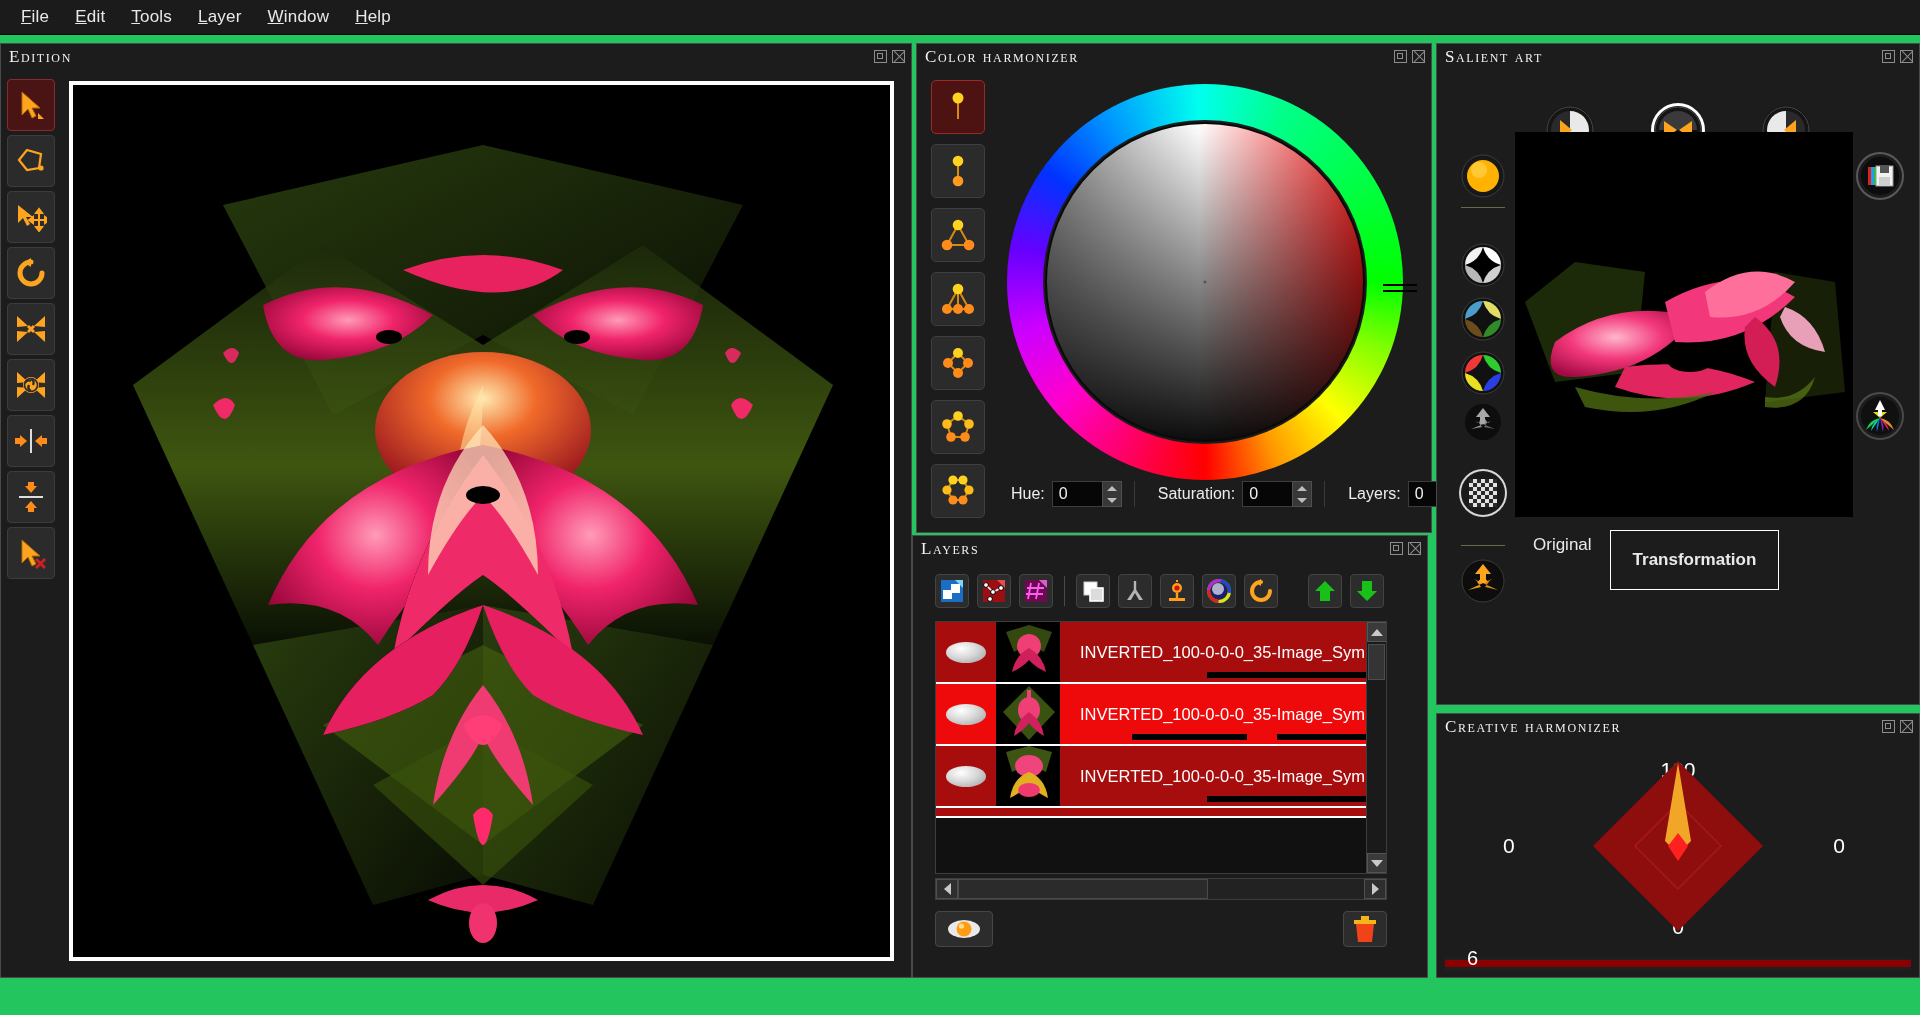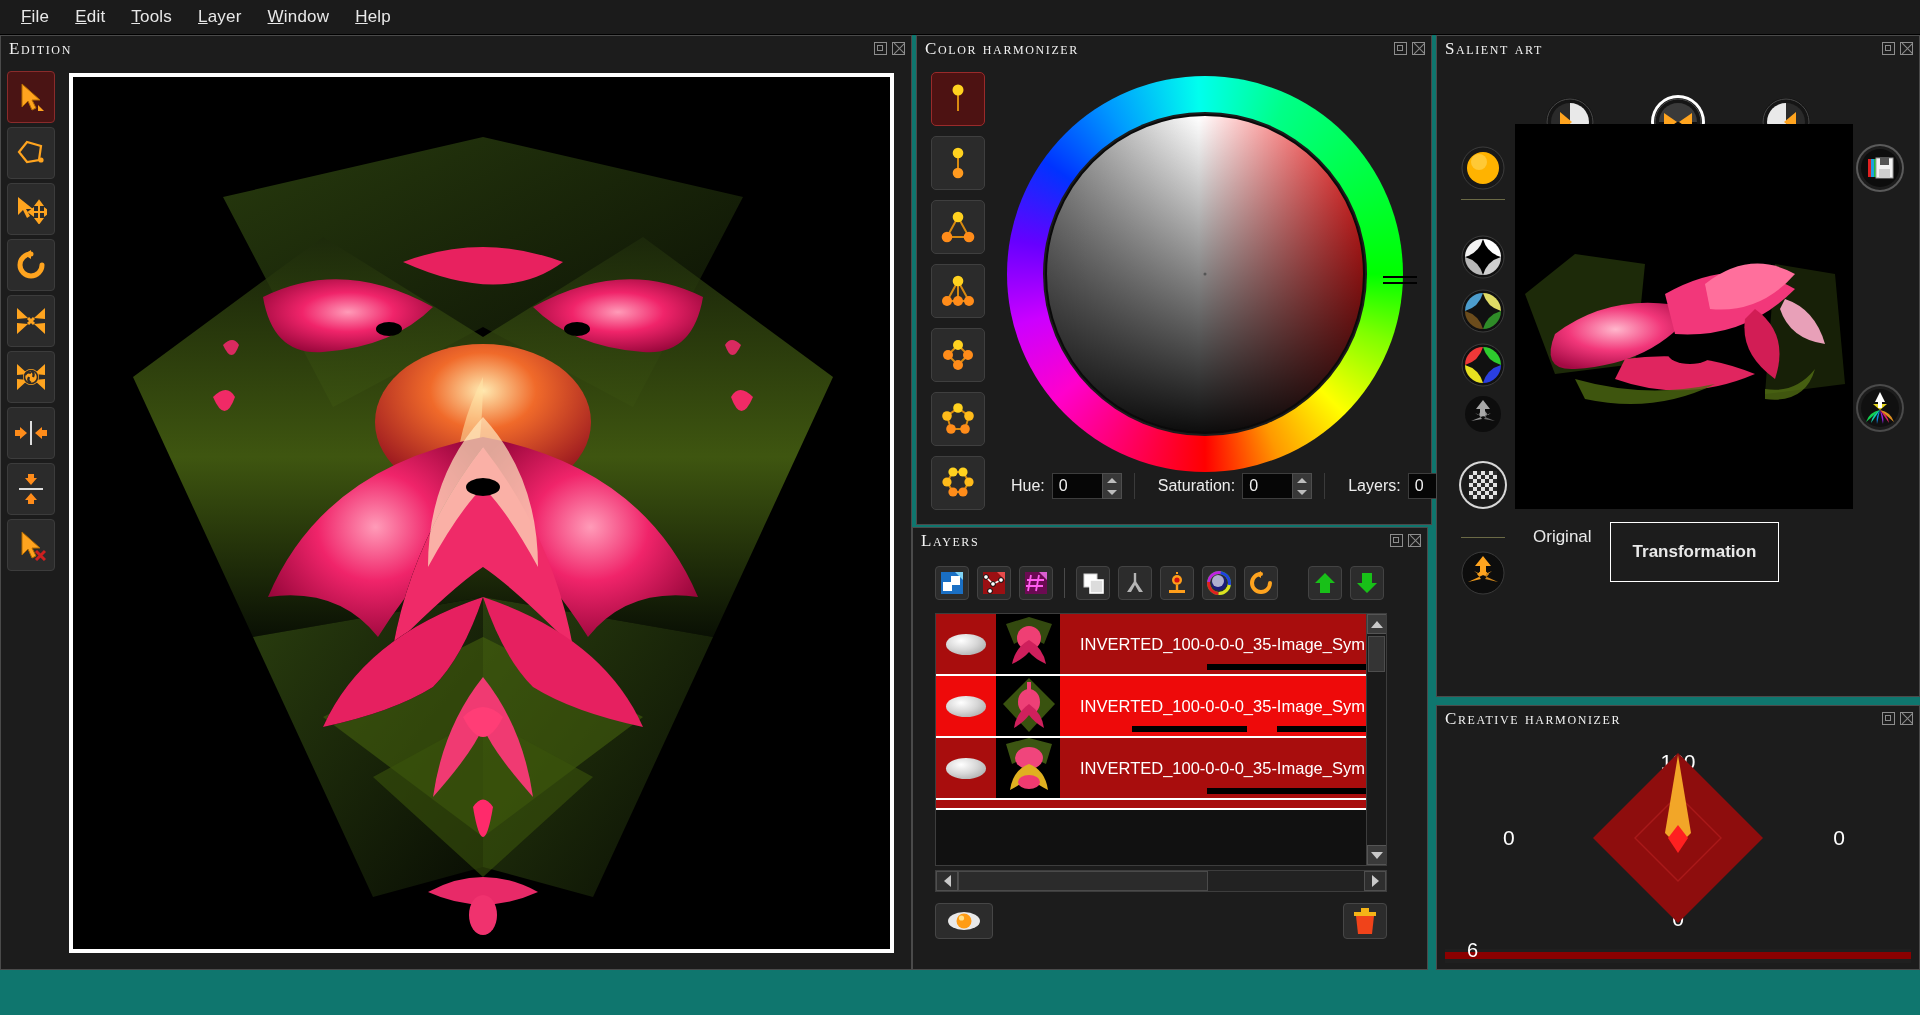--- a/index.html
+++ b/index.html
@@ -2,38 +2,39 @@
 <html><head>
 <meta charset="utf-8">
 <style>
   * { box-sizing: border-box; margin: 0; padding: 0; }
   html, body {
     width: 1920px; height: 1015px;
     background: #000; overflow: hidden;
     font-family: "Liberation Sans", sans-serif;
     -webkit-font-smoothing: antialiased;
   }
-  .app { position: relative; width: 1920px; height: 1015px; background: #0f766e; }
+  .app { position: relative; width: 1920px; height: 1015px; background: #22c55e; }
 
   
   .menubar {
     position: absolute; left: 0; top: 0; width: 1920px; height: 35px;
     background: #1b1b1b; display: flex; align-items: center; padding-left: 8px;
     border-bottom: 1px solid #000;
   }
   .menu-item {
     color: #e8e8e8; font-size: 17px; padding: 3px 13px; cursor: default;
     letter-spacing: .2px;
   }
   .menu-item u { text-decoration: underline; }
 
   
   .panel {
     position: absolute; background: #1c1c1c;
     border: 1px solid #4a4a4a;
+    margin-top: 8px;
   }
   .panel-title {
     position: absolute; left: 8px; top: 3px;
     color: #f2f2f2; font-size: 17px; font-variant: small-caps;
     letter-spacing: 1.6px; font-family: "Liberation Serif", serif;
     white-space: nowrap;
   }
   .panel-btns {
     position: absolute; right: 6px; top: 6px; display: flex; gap: 5px;
   }

